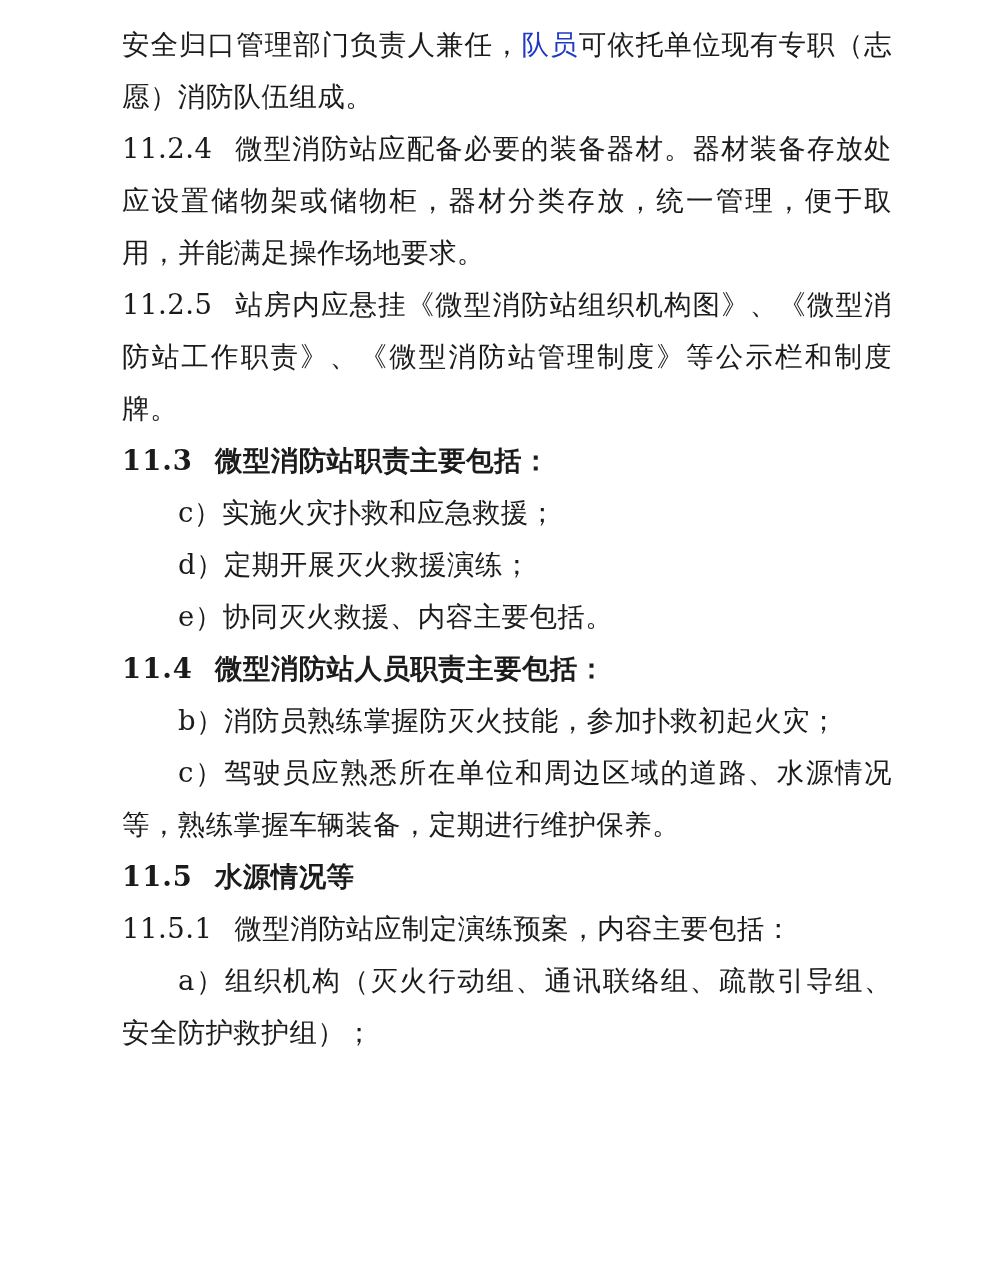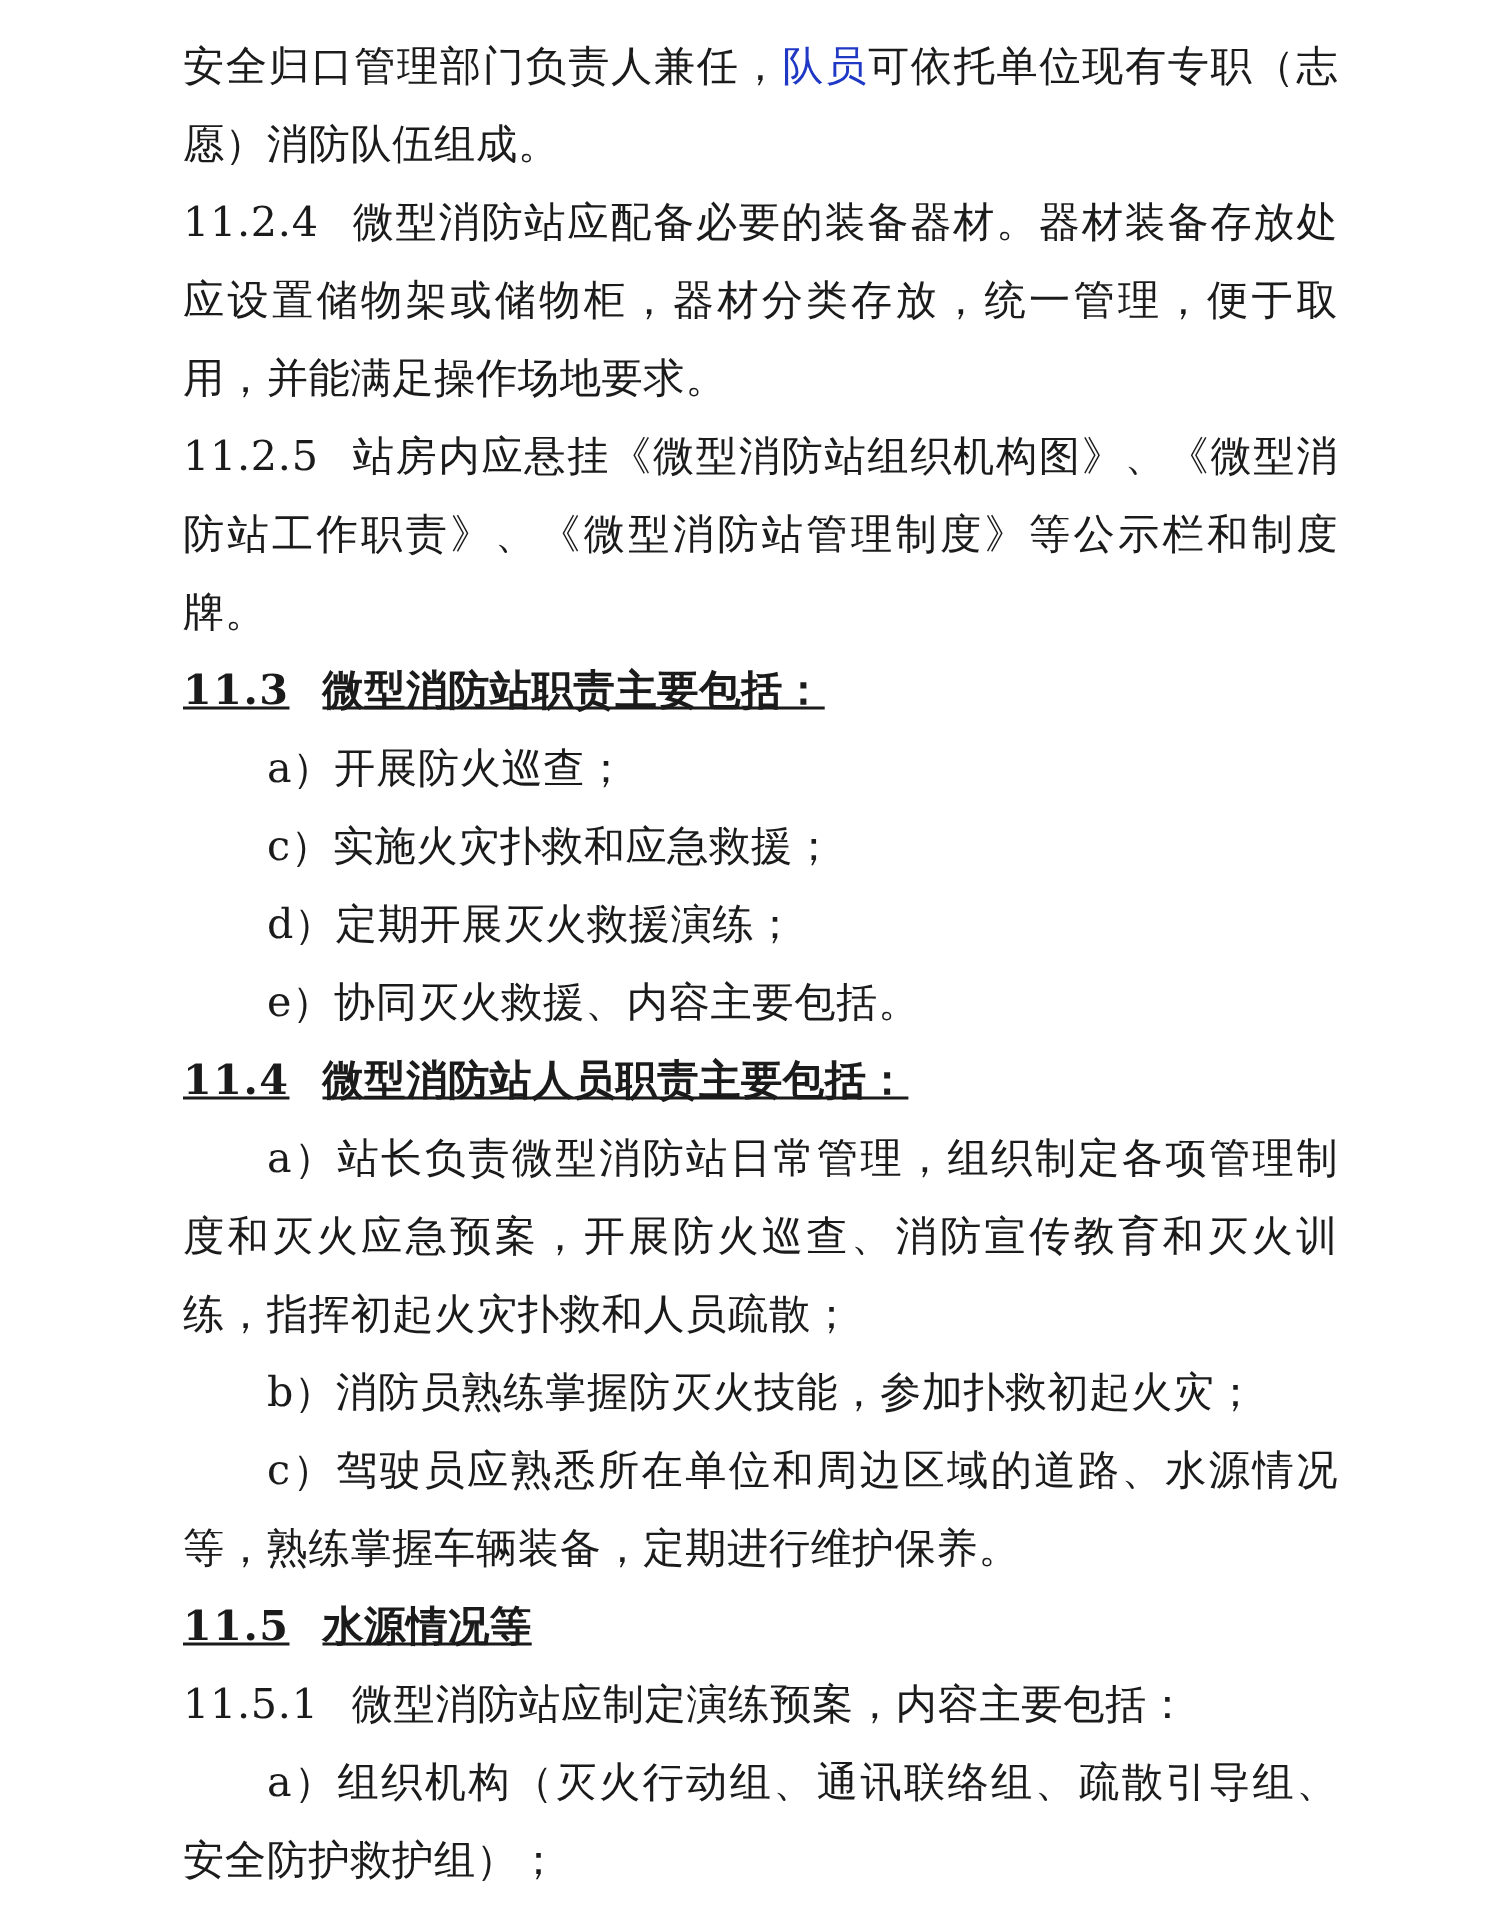--- a/index.html
+++ b/index.html
@@ -29,21 +29,20 @@
     text-justify: inter-ideograph;
     margin: 0;
     word-break: break-all;
   }
   .heading {
     font-size: 27.5px;
     line-height: 52px;
     font-weight: bold;
     letter-spacing: 0.4px;
     margin: 0;
-    text-decoration: underline;
   }
   .heading .num {
     letter-spacing: 1px;
   }
   .heading .gap {
     display: inline-block;
     width: 22px;
   }
   .listitem {
     font-size: 27.5px;
@@ -82,28 +81,26 @@
 <div class="page">
 
   <p class="para"><span>安全归口管理部门负责人兼任，</span><span class="hl">队员</span><span>可依托单位现有专职（志愿）消防队伍组成。</span></p>
 
   <p class="para"><span class="numlbl">11.2.4</span><span class="sp"></span><span>微型消防站应配备必要的装备器材。器材装备存放处应设置储物架或储物柜，器材分类存放，统一管理，便于取用，并能满足操作场地要求。</span></p>
 
   <p class="para"><span class="numlbl">11.2.5</span><span class="sp"></span><span>站房内应悬挂《微型消防站组织机构图》、《微型消防站工作职责》、《微型消防站管理制度》等公示栏和制度牌。</span></p>
 
   <p class="heading"><span class="num">11.3</span><span class="gap"></span><span>微型消防站职责主要包括：</span></p>
 
-  <p class="listitem">a）开展防火巡查；</p>
   <p class="listitem">c）实施火灾扑救和应急救援；</p>
   <p class="listitem">d）定期开展灭火救援演练；</p>
   <p class="listitem">e）协同灭火救援、内容主要包括。</p>
 
   <p class="heading"><span class="num">11.4</span><span class="gap"></span><span>微型消防站人员职责主要包括：</span></p>
 
-  <p class="item-body">a）站长负责微型消防站日常管理，组织制定各项管理制度和灭火应急预案，开展防火巡查、消防宣传教育和灭火训练，指挥初起火灾扑救和人员疏散；</p>
   <p class="item-body">b）消防员熟练掌握防灭火技能，参加扑救初起火灾；</p>
   <p class="item-body">c）驾驶员应熟悉所在单位和周边区域的道路、水源情况等，熟练掌握车辆装备，定期进行维护保养。</p>
 
   <p class="heading"><span class="num">11.5</span><span class="gap"></span><span>水源情况等</span></p>
 
   <p class="para"><span class="numlbl">11.5.1</span><span class="sp"></span><span>微型消防站应制定演练预案，内容主要包括：</span></p>
 
   <p class="item-body">a）组织机构（灭火行动组、通讯联络组、疏散引导组、安全防护救护组）；</p>
 
 </div>

